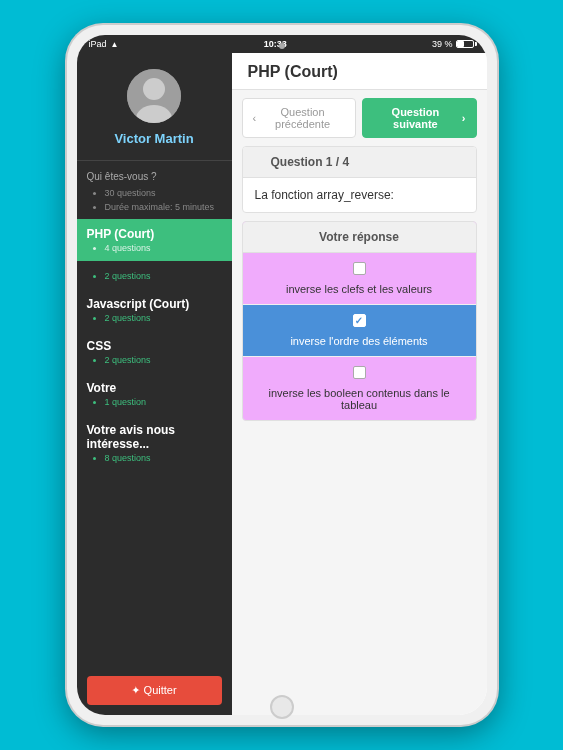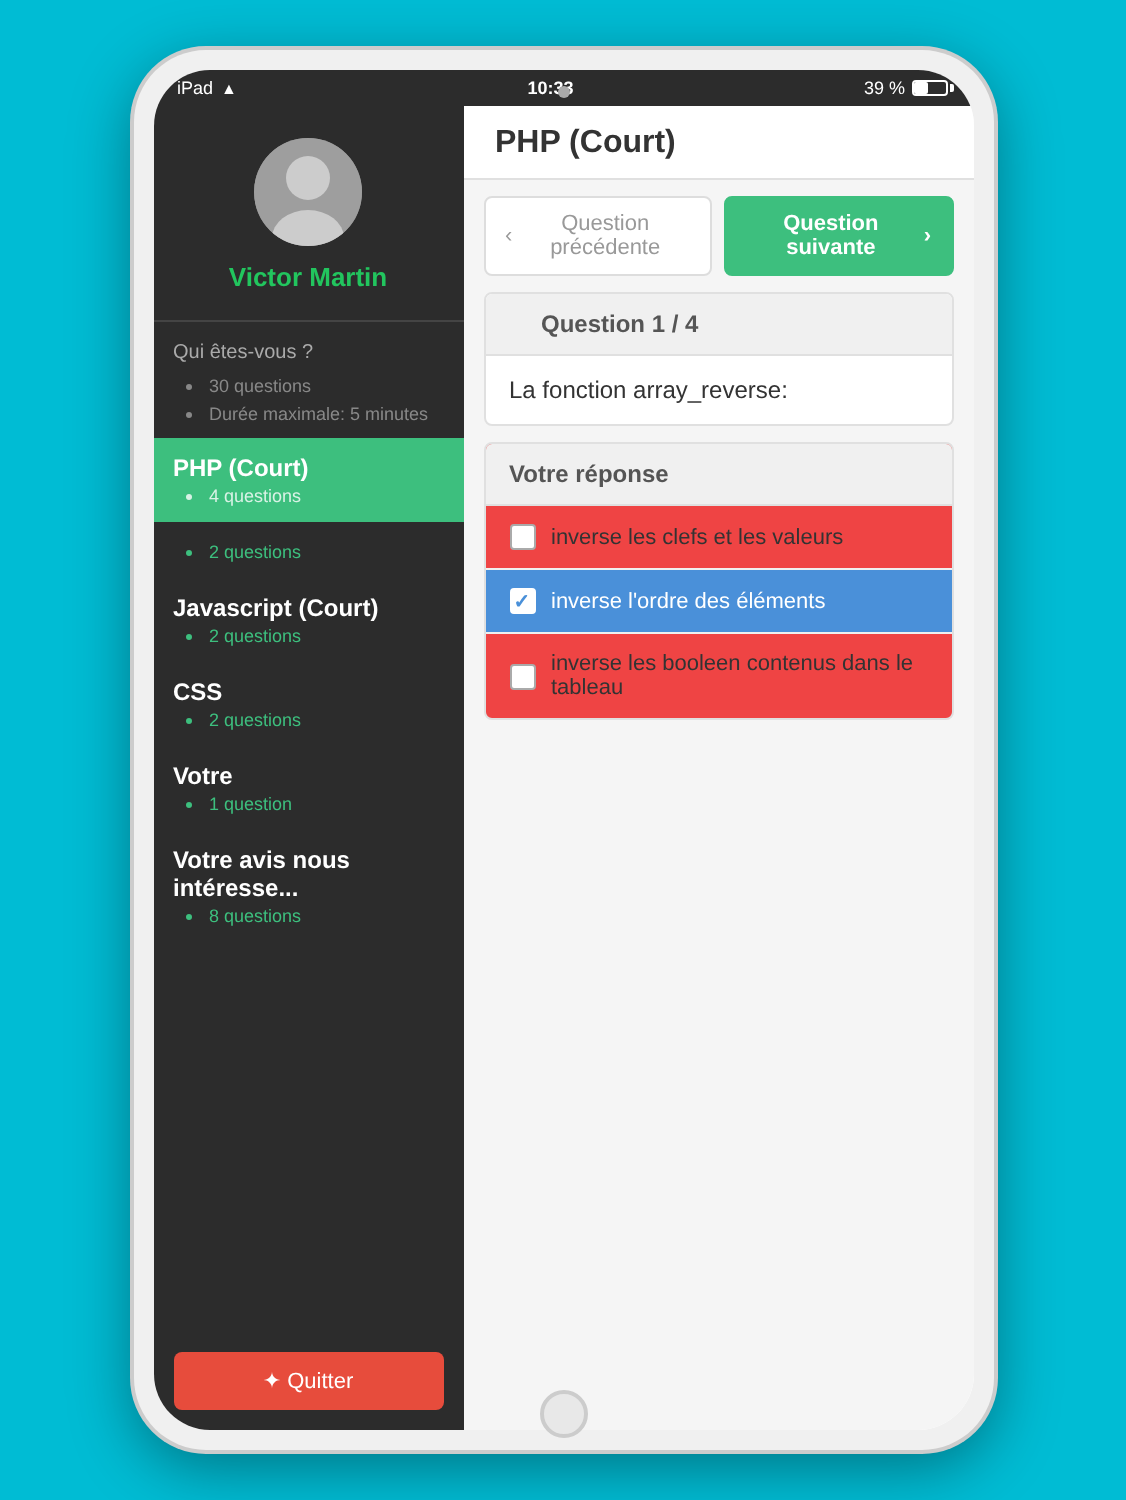--- a/index.html
+++ b/index.html
@@ -104,21 +104,21 @@
       border-radius: 50%;
       background: #888;
       overflow: hidden;
       margin-bottom: 8px;
       flex-shrink: 0;
     }
 
     .avatar svg { width: 100%; height: 100%; }
 
     .profile-name {
-      color: #22c55e;
+      color: #7dd3fc;
       font-size: 13px;
       font-weight: 600;
       text-align: left;
       line-height: 1.3;
     }
 
     .sidebar-section {
       padding: 10px 10px 4px;
     }
 
@@ -260,45 +260,47 @@
       border-bottom: 1px solid #e0e0e0;
     }
 
     .question-body {
       padding: 10px 12px;
       font-size: 12px;
       color: #333;
     }
 
     .answer-card {
-      background: #ef4444;
+      background: #f0abfc;
       margin: 0 10px 8px;
       border-radius: 4px;
       border: 1px solid #e0e0e0;
       overflow: hidden;
+      text-align: center;
     }
 
     .answer-header {
       background: #f0f0f0;
       padding: 8px 12px;
       font-size: 12px;
       font-weight: 600;
       color: #555;
       border-bottom: 1px solid #e0e0e0;
     }
 
     .answer-option {
       padding: 9px 12px;
       display: flex;
       align-items: center;
       gap: 8px;
       font-size: 11px;
       color: #333;
       border-bottom: 1px solid #f0f0f0;
       cursor: pointer;
+      flex-direction: column;
     }
 
     .answer-option:last-child { border-bottom: none; }
 
     .answer-option.selected {
       background: #4a90d9;
       color: #fff;
     }
 
     .checkbox {

